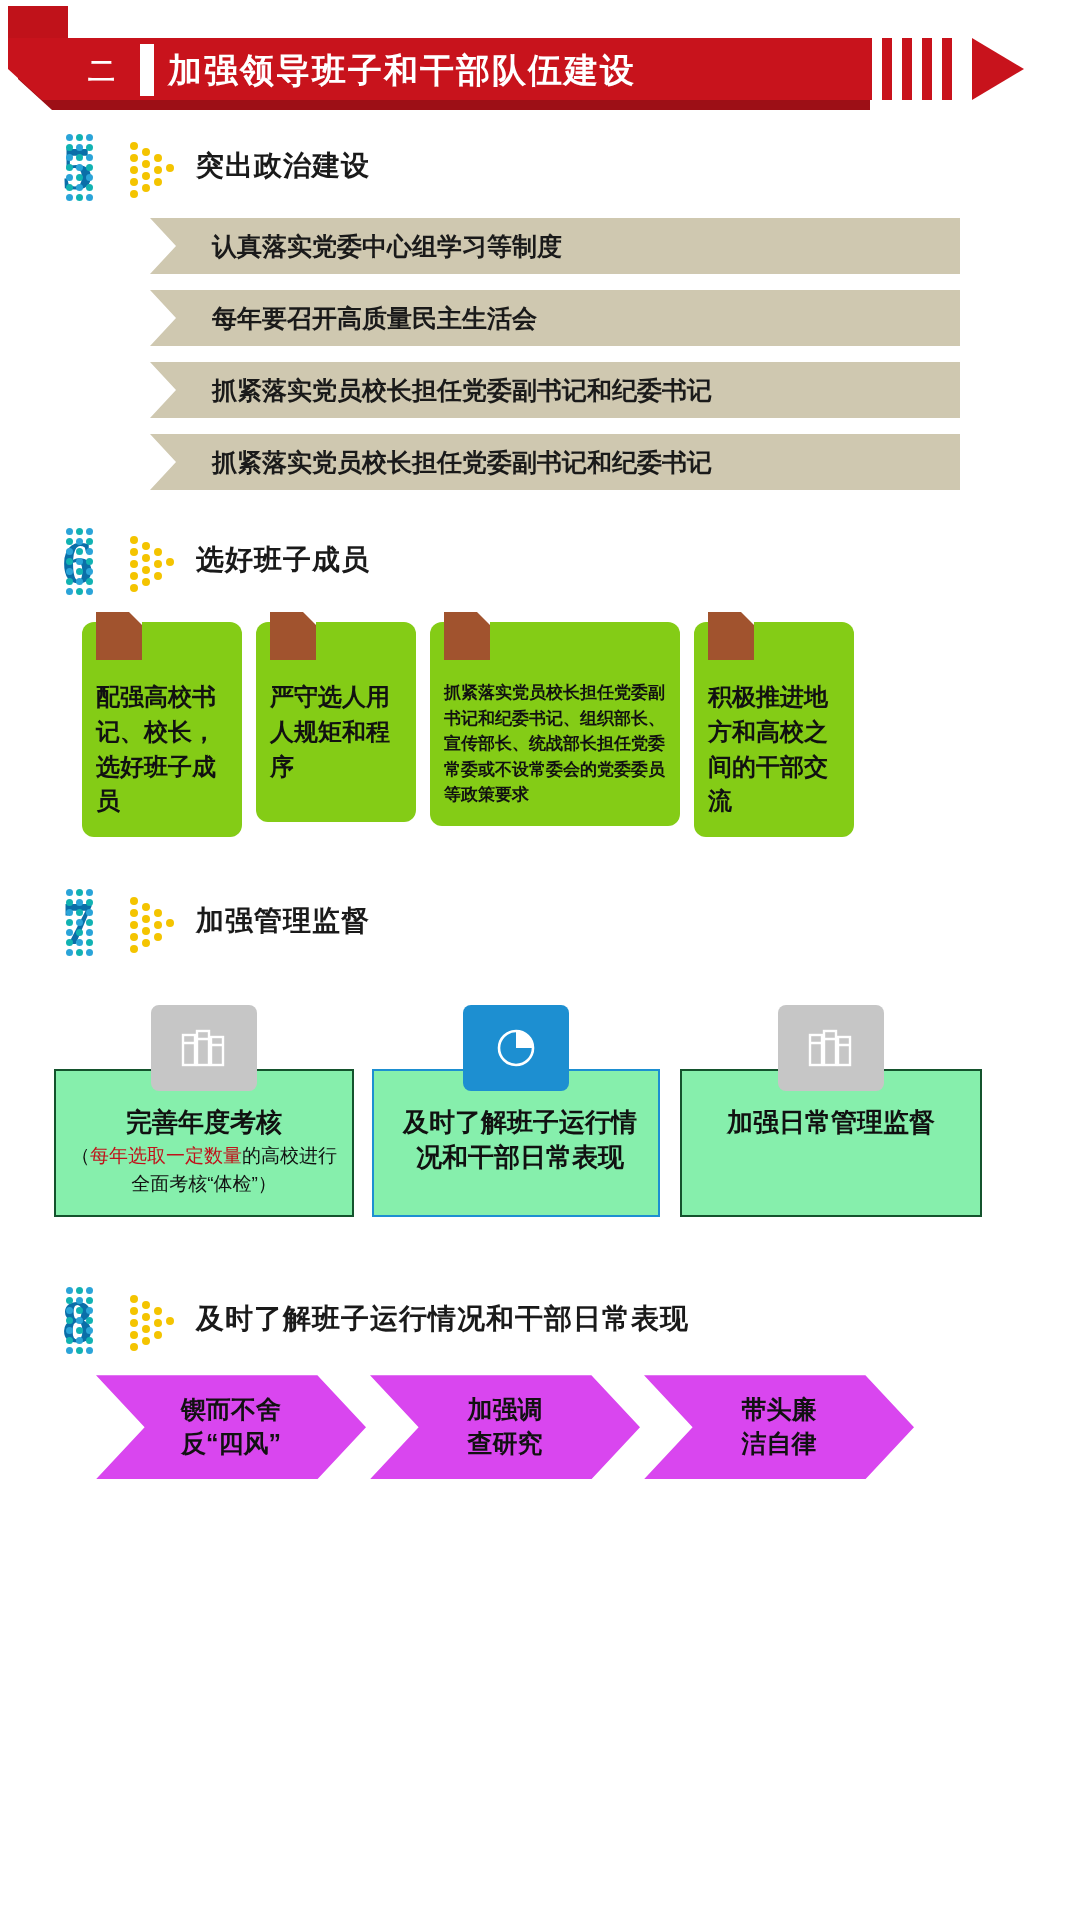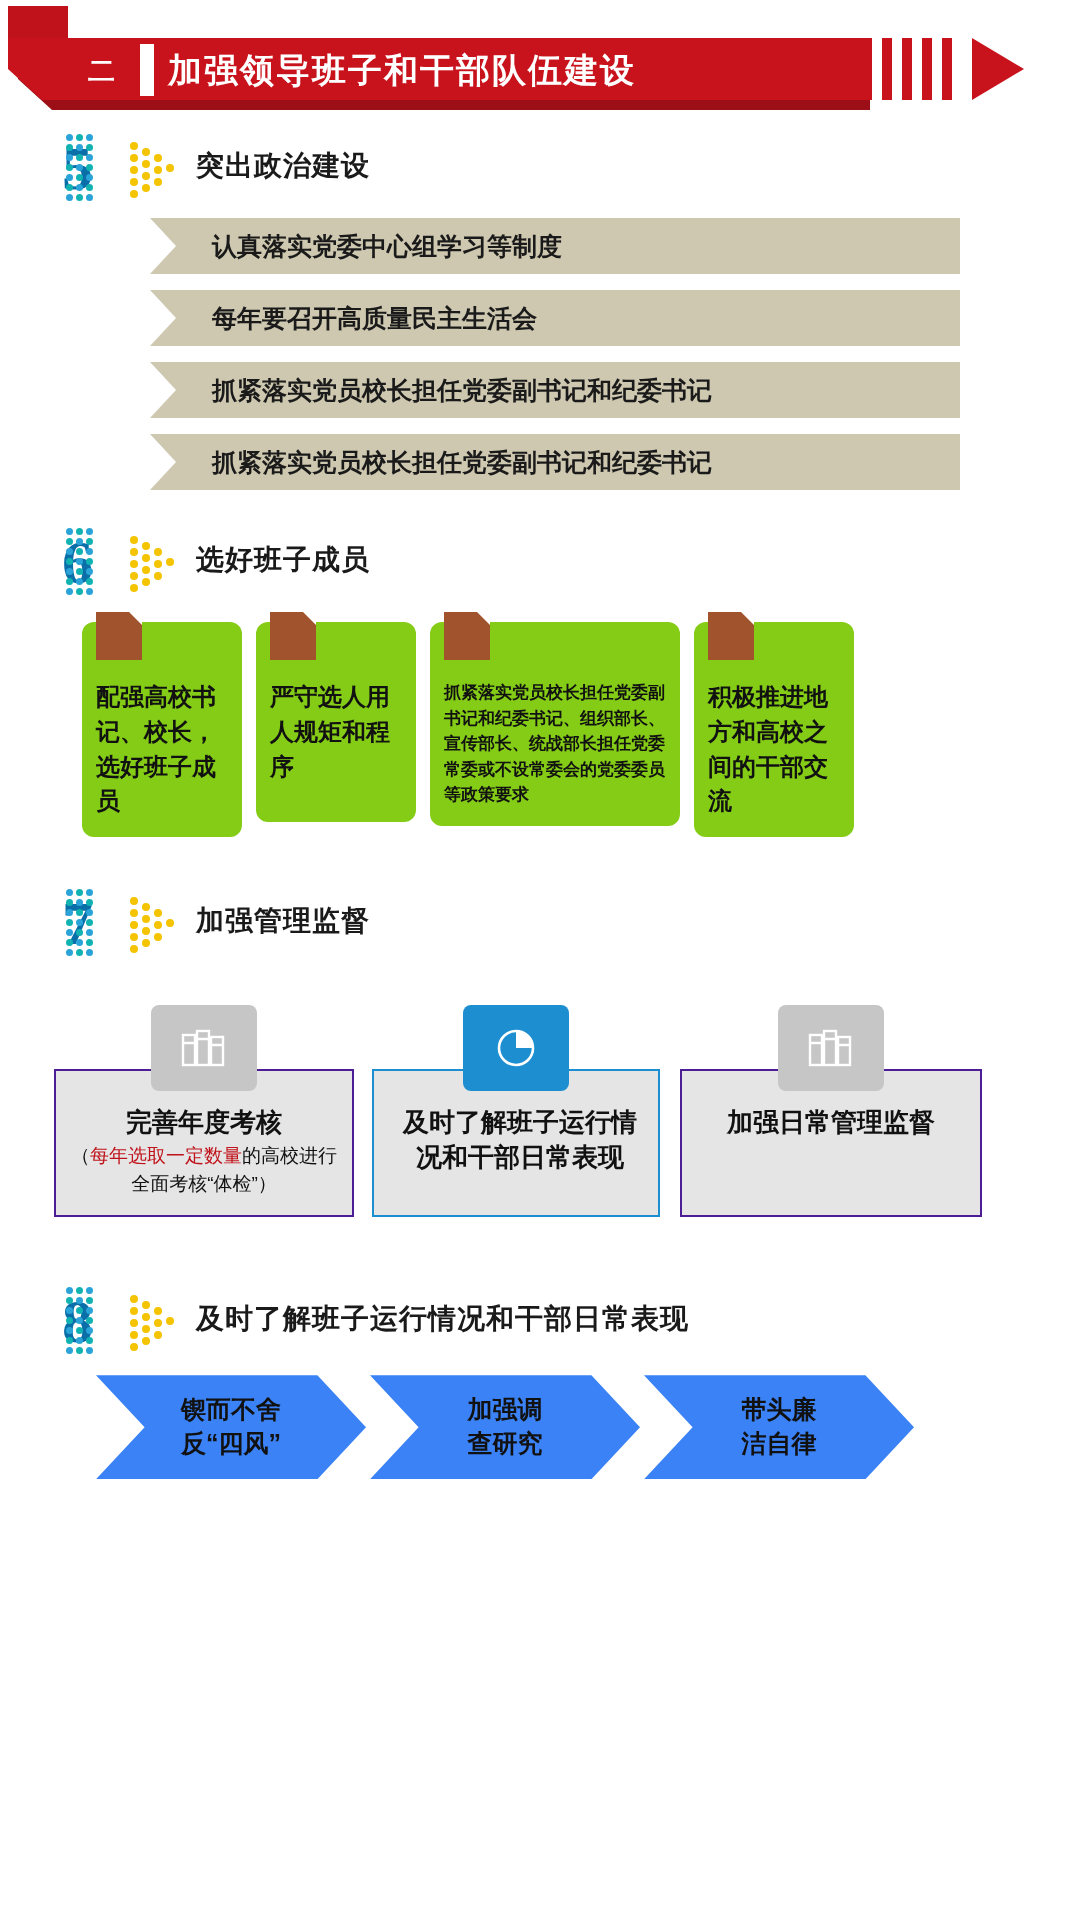--- a/index.html
+++ b/index.html
@@ -208,22 +208,22 @@
     background: #c6c6c6;
     margin: 0 auto;
     position: relative;
     z-index: 3;
     display: flex;
     align-items: center;
     justify-content: center;
   }
   .s7icon.blue { background: #1d8fd1; }
   .s7box {
-    border: 2px solid #4c1d95;
-    background: #e5e5e5;
+    border: 2px solid #14532d;
+    background: #86efac;
     margin-top: -22px;
     padding: 34px 12px 18px 12px;
     min-height: 148px;
     text-align: center;
   }
   .s7box.hl { border-color: #1d8fd1; padding-left: 20px; }
   .s7title {
     font-size: 26px;
     font-weight: bold;
     color: #111;
@@ -240,21 +240,21 @@
   
   .chev-row {
     position: relative;
     height: 120px;
     margin-top: 6px;
   }
   .chev {
     position: absolute;
     top: 6px;
     width: 270px; height: 104px;
-    background: #3b82f6;
+    background: #d946ef;
     clip-path: polygon(0 0, 82% 0, 100% 50%, 82% 100%, 0 100%, 18% 50%);
     display: flex;
     align-items: center;
     justify-content: center;
     text-align: center;
   }
   .chev.c1 { left: 96px; }
   .chev.c2 { left: 370px; }
   .chev.c3 { left: 644px; }
   .chev-text {

